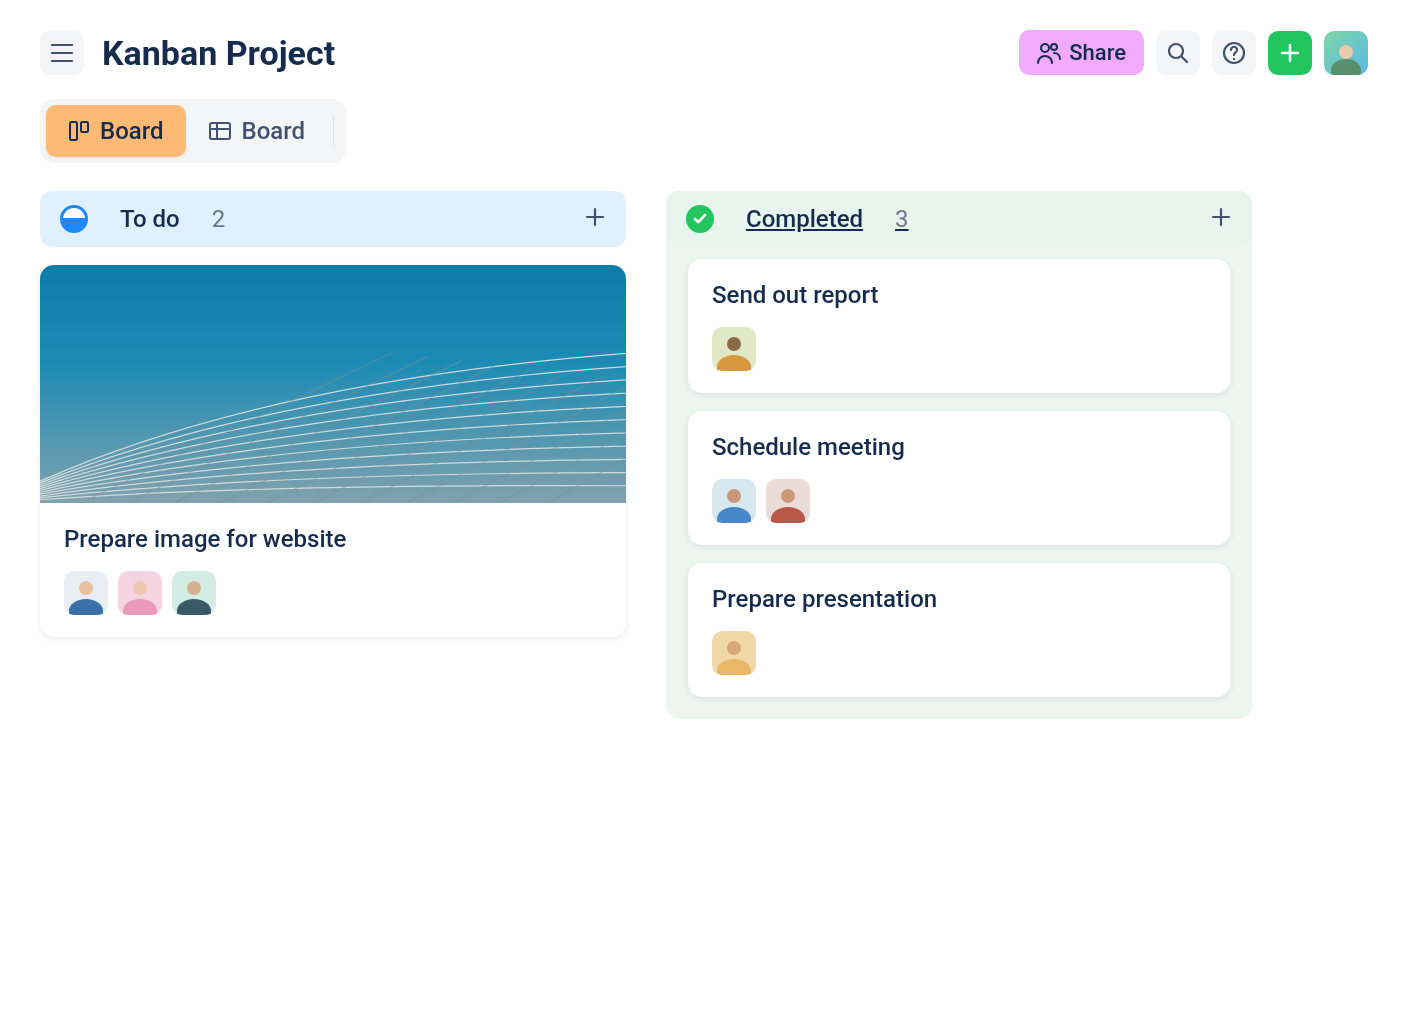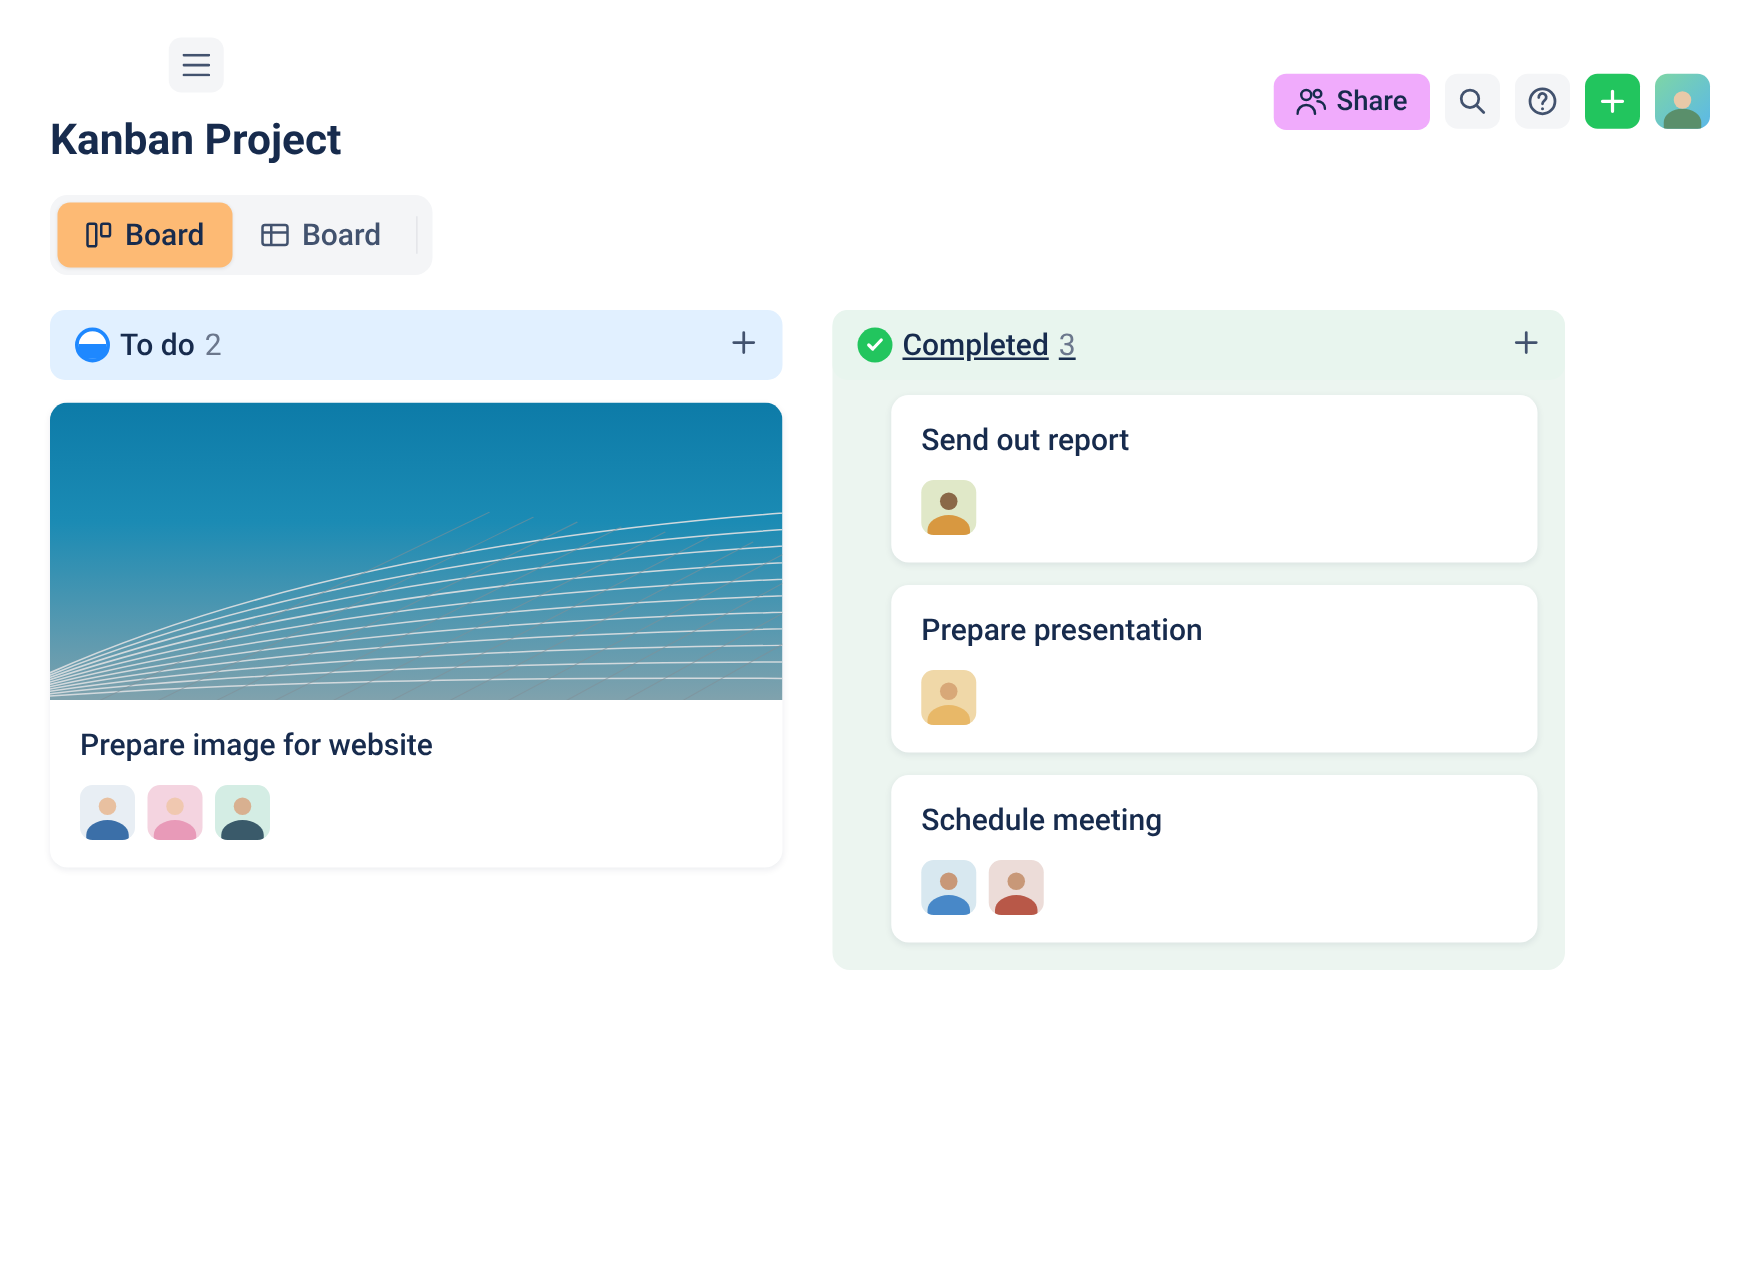--- a/index.html
+++ b/index.html
@@ -10,21 +10,21 @@
   width: 1408px;
   height: 1024px;
   padding: 30px 40px;
 }
 .topbar {
   display: flex;
   align-items: center;
   justify-content: space-between;
   margin-bottom: 24px;
 }
-.topbar-left { display: flex; align-items: center; gap: 18px; flex-direction: column; }
+.topbar-left { display: flex; align-items: center; gap: 18px; }
 .hamburger {
   width: 44px; height: 44px;
   background: #f4f5f7;
   border-radius: 10px;
   display: flex; align-items: center; justify-content: center;
   cursor: pointer;
 }
 .page-title { font-size: 34px; font-weight: 700; color: #172b4d; }
 .topbar-right { display: flex; align-items: center; gap: 12px; }
 .share-btn {
@@ -71,21 +71,21 @@
 .tab.active {
   background: #fdba74;
   color: #172b4d;
   box-shadow: 0 1px 3px rgba(0,0,0,0.08);
 }
 .tab-sep { width:1px; height:30px; background:#dfe1e6; margin:0 6px; }
 
 .columns { display: flex; gap: 40px; }
 .column { width: 586px; }
 .col-header {
-  display: flex; align-items: center; gap: 8px;
+  display: flex; align-items: center; gap: 32px;
   padding: 14px 20px;
   border-radius: 12px;
   margin-bottom: 18px;
 }
 .col-header.todo { background: #e1f0ff; }
 .col-header.done { background: #e8f5ee; text-decoration: underline; }
 .col-title { font-size: 24px; font-weight: 500; color: #172b4d; }
 .col-count { font-size: 24px; color: #6b778c; }
 .col-add { margin-left: auto; cursor: pointer; }
 
@@ -108,21 +108,21 @@
 .done-cards { padding: 12px 22px 22px; display:flex; flex-direction:column; gap:18px; }
 
 .card {
   background: #fff;
   border-radius: 14px;
   box-shadow: 0 2px 6px rgba(9,30,66,0.08);
   overflow: hidden;
   cursor: pointer;
   margin-bottom: 18px;
 }
-.done-cards .card { margin-bottom: 0; margin-left: 25px; }
+.done-cards .card { margin-bottom: 0; }
 .card-img {
   height: 238px;
   background: linear-gradient(180deg,#0d7ba8 0%,#1b8bb4 40%,#80a2ad 100%);
   position: relative; overflow:hidden;
 }
 .card-img svg { position:absolute; bottom:0; left:0; width:120%; height:80%; }
 .card-body { padding: 22px 24px; }
 .card-title { font-size: 24px; font-weight: 500; color: #172b4d; margin-bottom: 18px; }
 .assignees { display: flex; gap: 10px; }
 .mini-av {
@@ -283,35 +283,35 @@
         <div class="card">
           <div class="card-body">
             <div class="card-title">Send out report</div>
             <div class="assignees">
               <div class="mini-av av-lime"></div>
             </div>
           </div>
         </div>
         <div class="card">
           <div class="card-body">
-            <div class="card-title">Prepare presentation</div>
-            <div class="assignees">
-              <div class="mini-av av-amber"></div>
-            </div>
-          </div>
-        </div>
-        <div class="card">
-          <div class="card-body">
             <div class="card-title">Schedule meeting</div>
             <div class="assignees">
               <div class="mini-av av-sky"></div>
               <div class="mini-av av-red"></div>
             </div>
           </div>
         </div>
+        <div class="card">
+          <div class="card-body">
+            <div class="card-title">Prepare presentation</div>
+            <div class="assignees">
+              <div class="mini-av av-amber"></div>
+            </div>
+          </div>
+        </div>
       </div>
     </div>
   </div>
 
 </div>
 
 
 
 
 </body></html>

